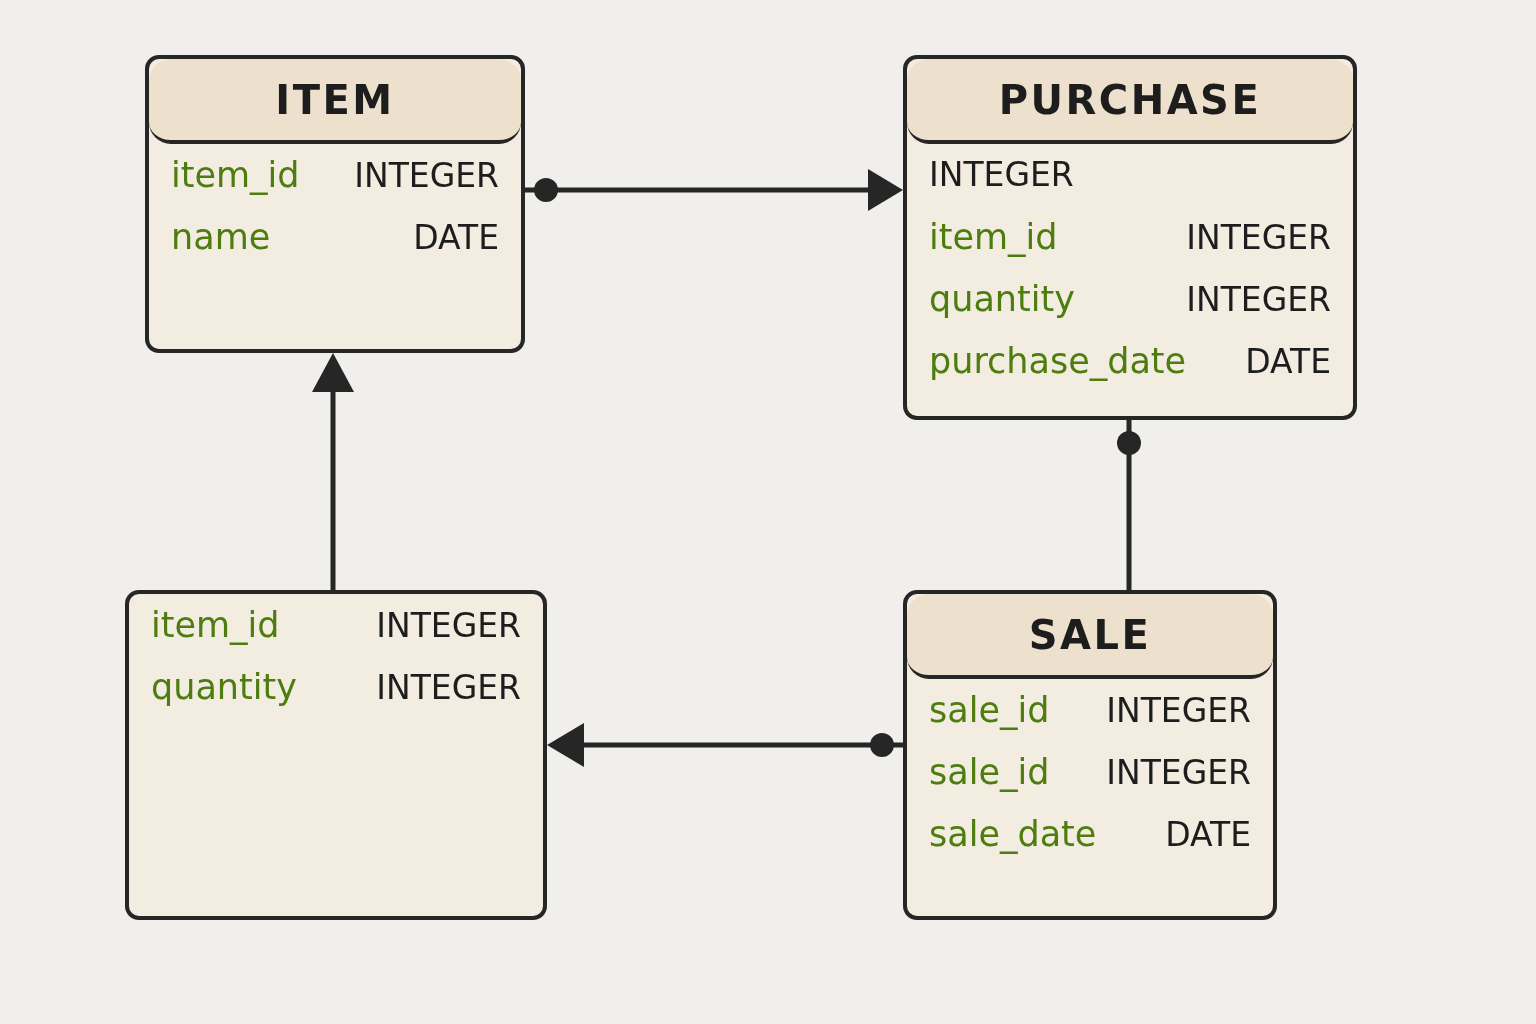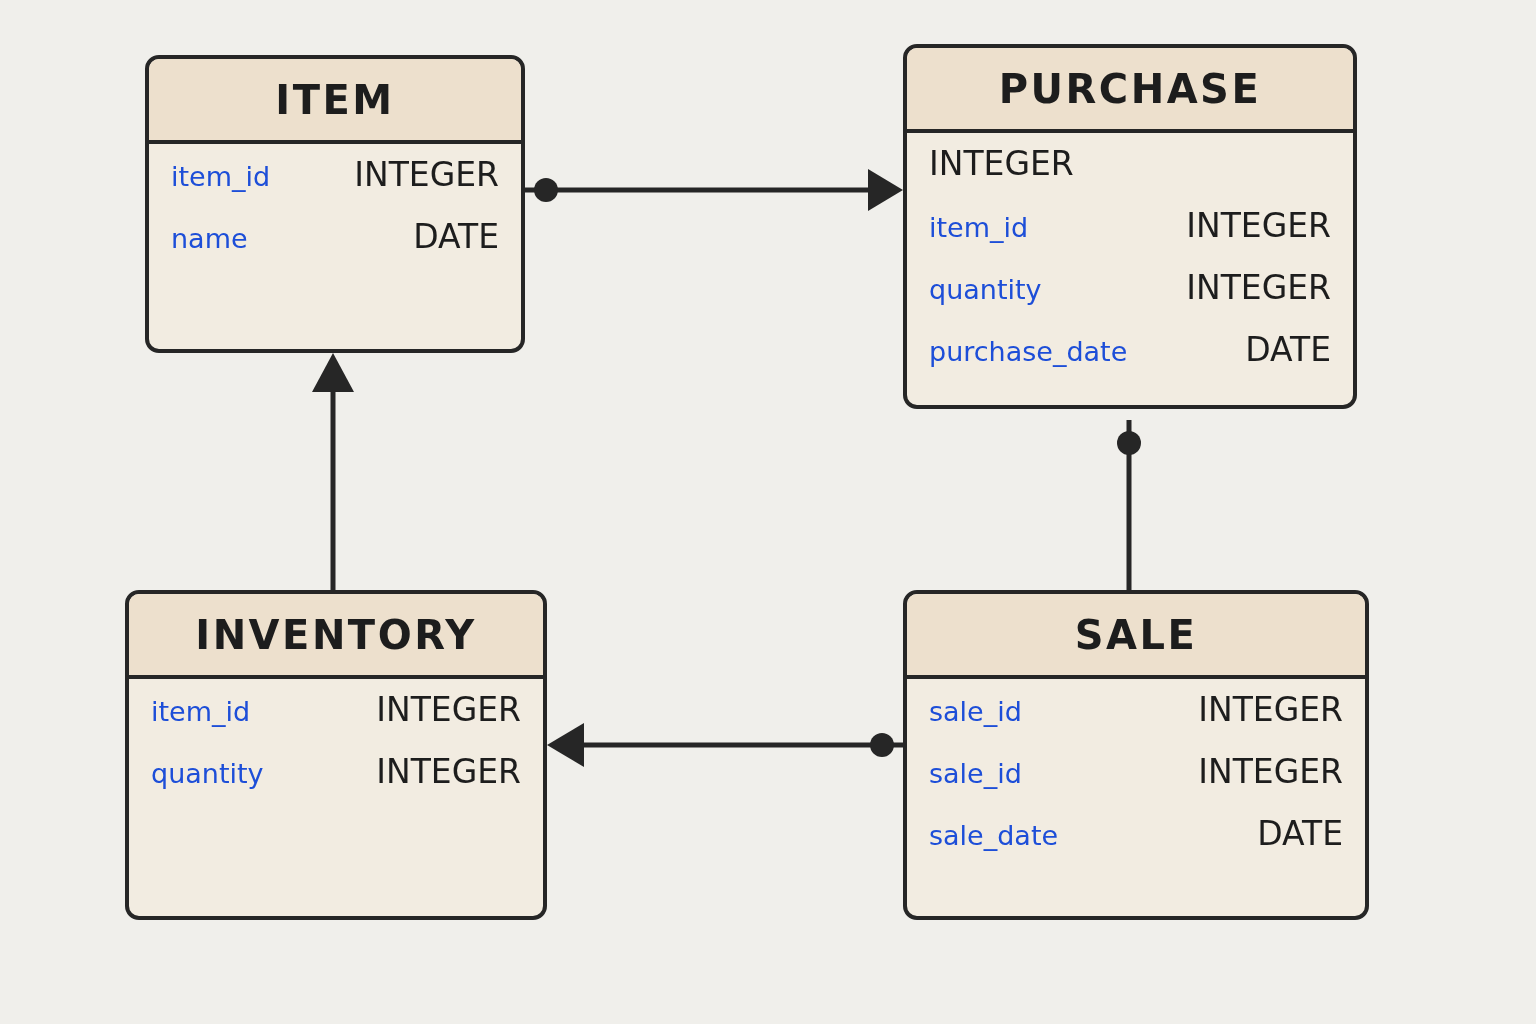--- a/index.html
+++ b/index.html
@@ -32,20 +32,21 @@
   }
   .entity-header {
     box-sizing: border-box;
     background: #ede0cd;
     border-bottom: 4px solid #262626;
     height: 85px;
     display: flex;
     align-items: center;
     justify-content: center;
     flex: 0 0 auto;
+    border-radius: 22px;
   }
   .entity-title {
     font-size: 40px;
     font-weight: 700;
     letter-spacing: 2.5px;
     color: #1d1d1d;
     line-height: 1;
   }
   .entity-body {
     flex: 1 1 auto;
@@ -53,22 +54,22 @@
     box-sizing: border-box;
   }
   .field-row {
     display: flex;
     align-items: baseline;
     justify-content: space-between;
     gap: 18px;
     height: 62px;
   }
   .field-name {
-    font-size: 27px;
-    color: #1d4ed8;
+    font-size: 35px;
+    color: #4d7c0f;
     white-space: nowrap;
     line-height: 1;
   }
   .field-type {
     font-size: 33px;
     color: #1d1d1d;
     white-space: nowrap;
     text-align: center;
     line-height: 1;
   }
@@ -122,21 +123,21 @@
         <span class="field-name">item_id</span>
         <span class="field-type">INTEGER</span>
       </div>
       <div class="field-row">
         <span class="field-name">name</span>
         <span class="field-type">DATE</span>
       </div>
     </div>
   </div>
 
-  <div class="entity" style="left:903px; top:44px; width:454px; height:365px;">
+  <div class="entity" style="left:903px; top:55px; width:454px; height:365px;">
     <div class="entity-header">
       <span class="entity-title">PURCHASE</span>
     </div>
     <div class="entity-body">
       <div class="field-row">
         <span class="field-type">INTEGER</span>
       </div>
       <div class="field-row">
         <span class="field-name">item_id</span>
         <span class="field-type">INTEGER</span>
@@ -146,36 +147,33 @@
         <span class="field-type">INTEGER</span>
       </div>
       <div class="field-row">
         <span class="field-name">purchase_date</span>
         <span class="field-type">DATE</span>
       </div>
     </div>
   </div>
 
   <div class="entity" style="left:125px; top:590px; width:422px; height:330px;">
-    <div class="entity-header">
-      <span class="entity-title">INVENTORY</span>
-    </div>
     <div class="entity-body">
       <div class="field-row">
         <span class="field-name">item_id</span>
         <span class="field-type">INTEGER</span>
       </div>
       <div class="field-row">
         <span class="field-name">quantity</span>
         <span class="field-type">INTEGER</span>
       </div>
     </div>
   </div>
 
-  <div class="entity" style="left:903px; top:590px; width:466px; height:330px;">
+  <div class="entity" style="left:903px; top:590px; width:374px; height:330px;">
     <div class="entity-header">
       <span class="entity-title">SALE</span>
     </div>
     <div class="entity-body">
       <div class="field-row">
         <span class="field-name">sale_id</span>
         <span class="field-type">INTEGER</span>
       </div>
       <div class="field-row">
         <span class="field-name">sale_id</span>

